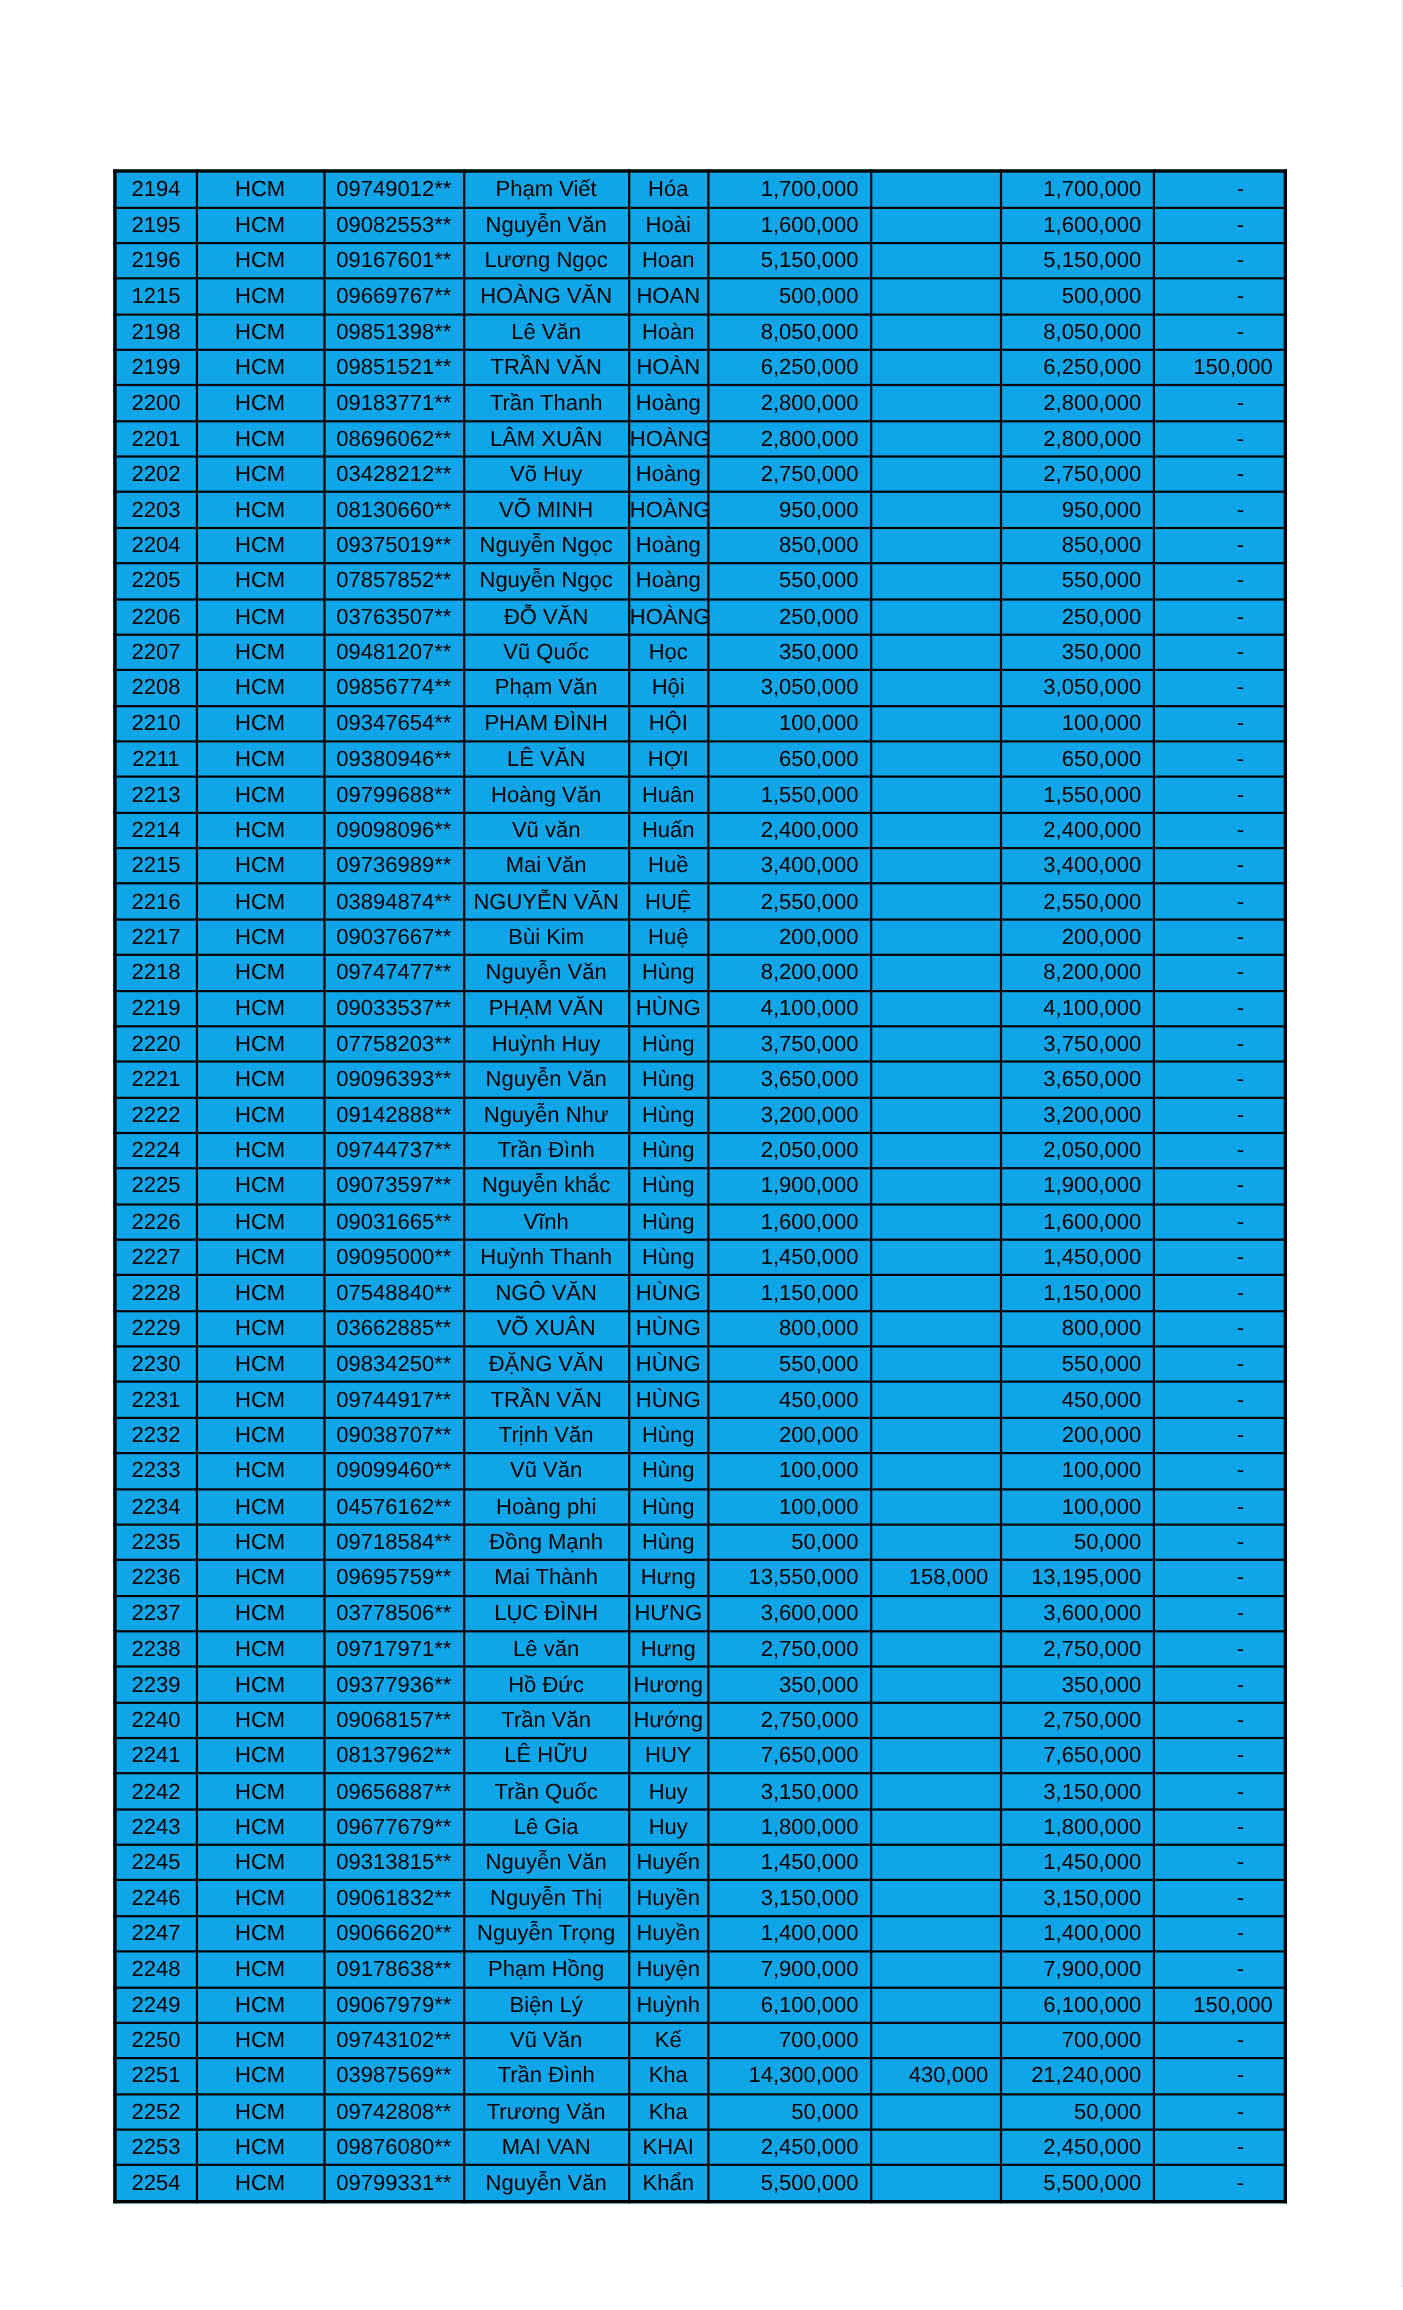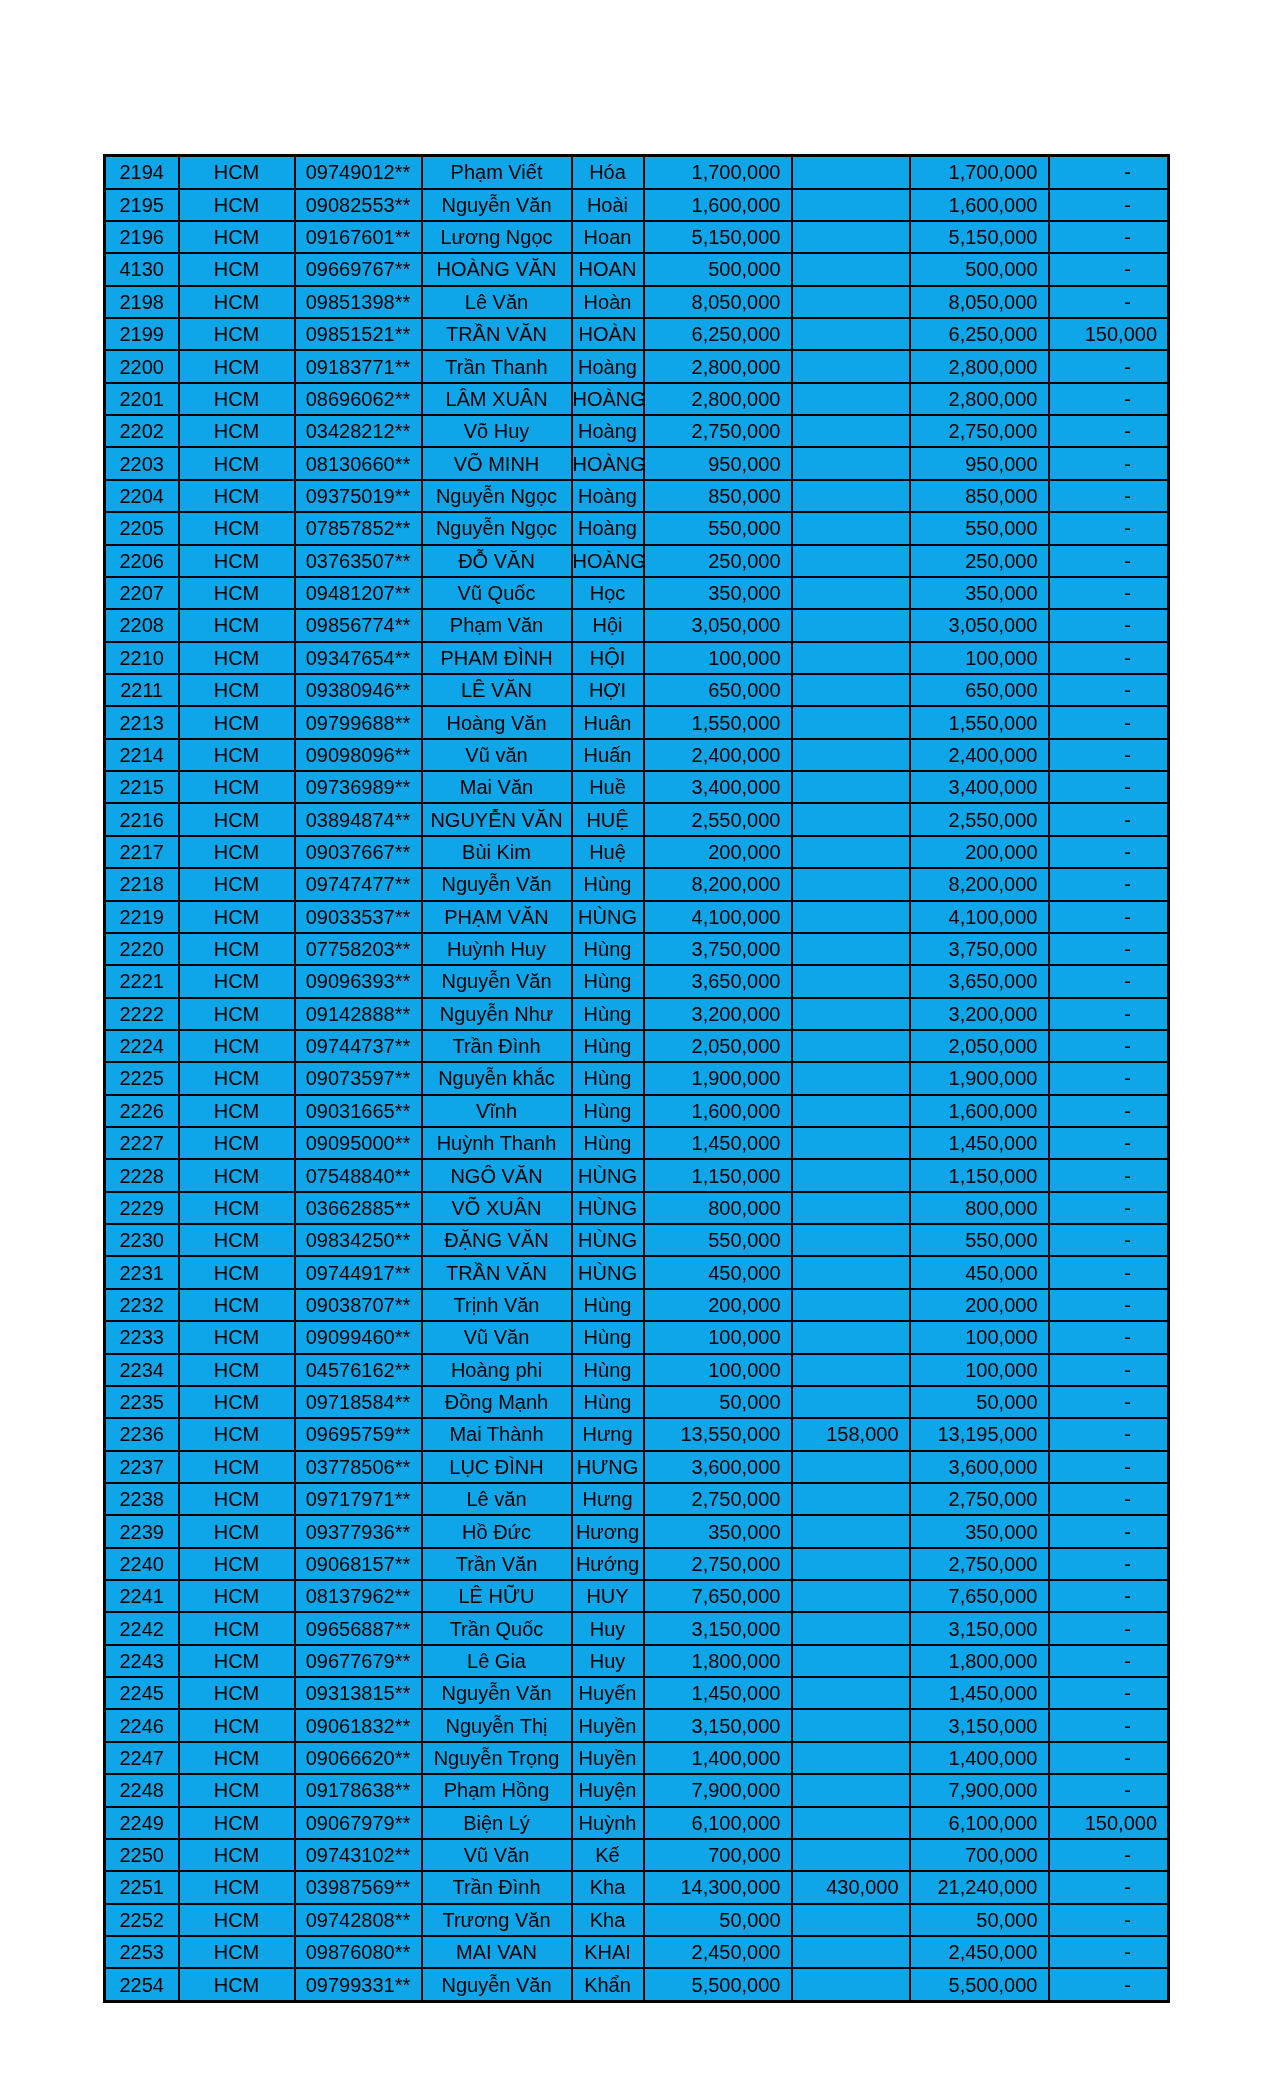--- a/index.html
+++ b/index.html
@@ -91,21 +91,21 @@
         <td class="c-center">HCM</td>
         <td class="c-center">09167601**</td>
         <td class="c-center">Lương Ngọc</td>
         <td class="c-center">Hoan</td>
         <td class="c-num">5,150,000</td>
         <td class="c-num"></td>
         <td class="c-num">5,150,000</td>
         <td class="c-dash">-</td>
       </tr>
       <tr>
-        <td class="c-center">4130</td>
+        <td class="c-center">1215</td>
         <td class="c-center">HCM</td>
         <td class="c-center">09669767**</td>
         <td class="c-center">HOÀNG VĂN</td>
         <td class="c-center">HOAN</td>
         <td class="c-num">500,000</td>
         <td class="c-num"></td>
         <td class="c-num">500,000</td>
         <td class="c-dash">-</td>
       </tr>
       <tr>

